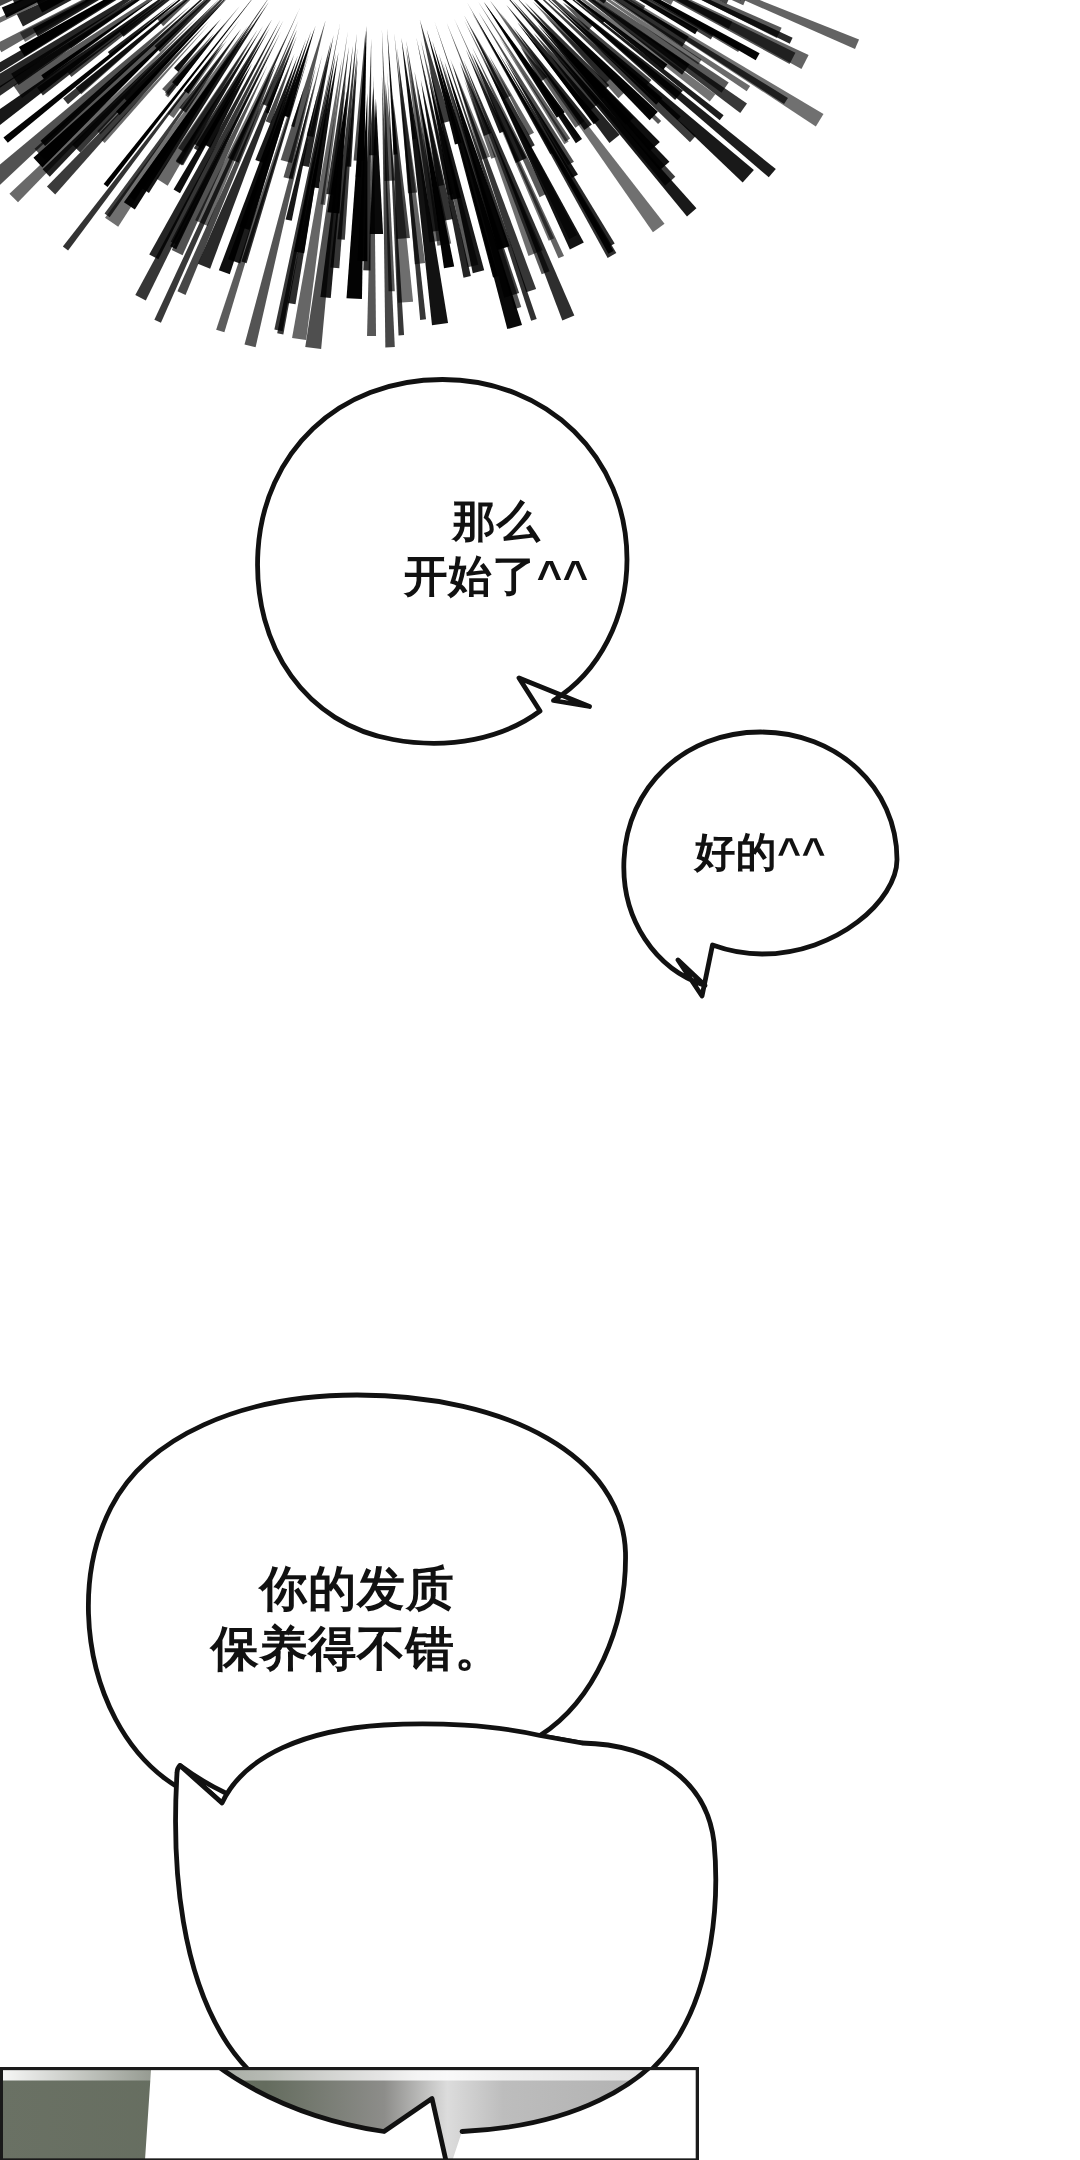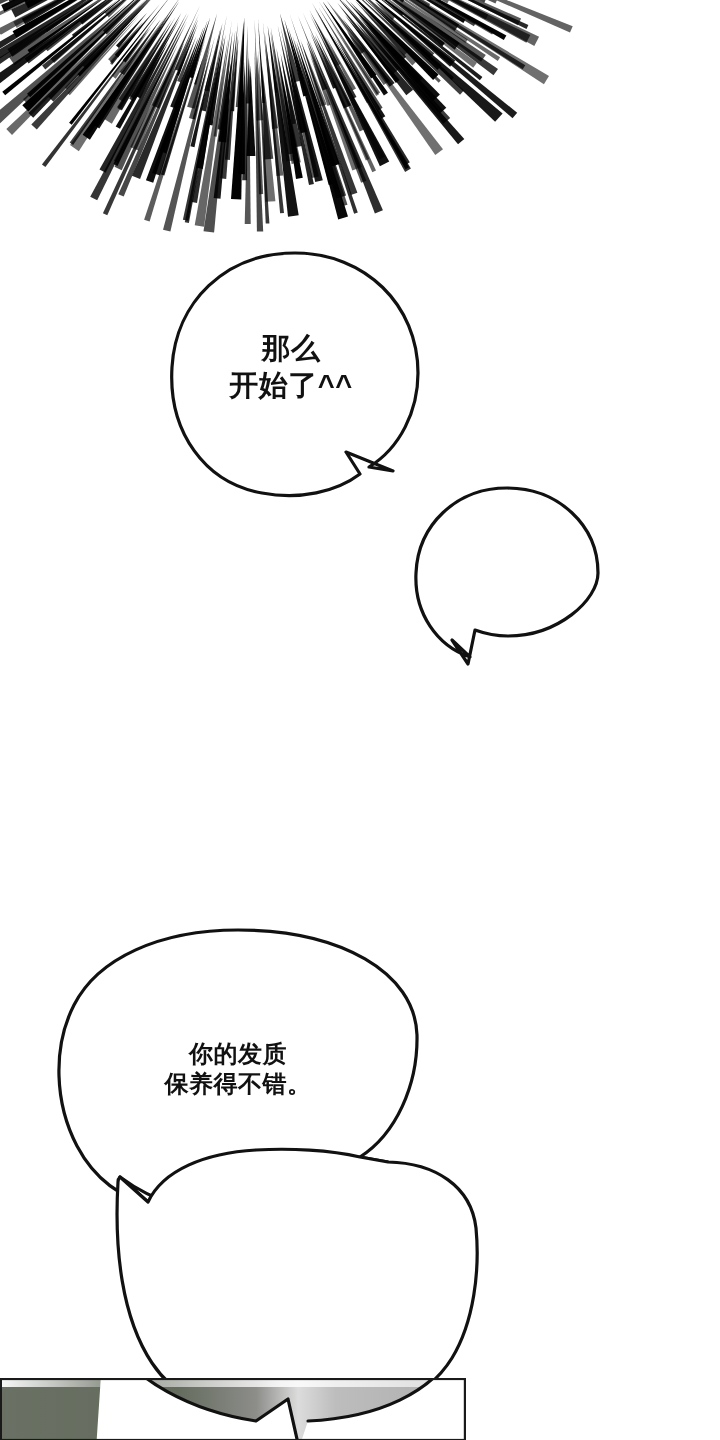--- a/index.html
+++ b/index.html
@@ -34,32 +34,33 @@
     letter-spacing: 0.5px;
     white-space: pre-line;
     pointer-events: none;
     -webkit-font-smoothing: antialiased;
   }
   .t1 {
     left: 171px;
     top: 330px;
     width: 240px;
     font-size: 29px;
+    padding-left: 40px;
   }
   .t2 {
     left: 416px;
     top: 551px;
     width: 182px;
     font-size: 27px;
   }
   .t3 {
     left: 58px;
     top: 1039px;
     width: 360px;
-    font-size: 24px;
+    font-size: 32px;
   }
   .t4 {
     left: 118px;
     top: 1231px;
     width: 360px;
     font-size: 32px;
   }
 </style>
 </head>
 <body>
@@ -437,18 +438,19 @@
                C 376 1418 434 1394 460 1344
                L 476 1300" fill="none" stroke="#111111" stroke-width="3.2" stroke-linejoin="round" stroke-linecap="round"></path>
 
       <rect x="0.9" y="1379" width="464" height="61" fill="none" stroke="#1a1a1a" stroke-width="2.2"></rect>
     </g>
   </svg>
 
   <div class="bubble-text t1">那么
 开始了^^</div>
 
+  <div class="bubble-text t2">好的^^</div>
 
   <div class="bubble-text t3">你的发质
 保养得不错。</div>
 
 
 </div>
 
 </body></html>

